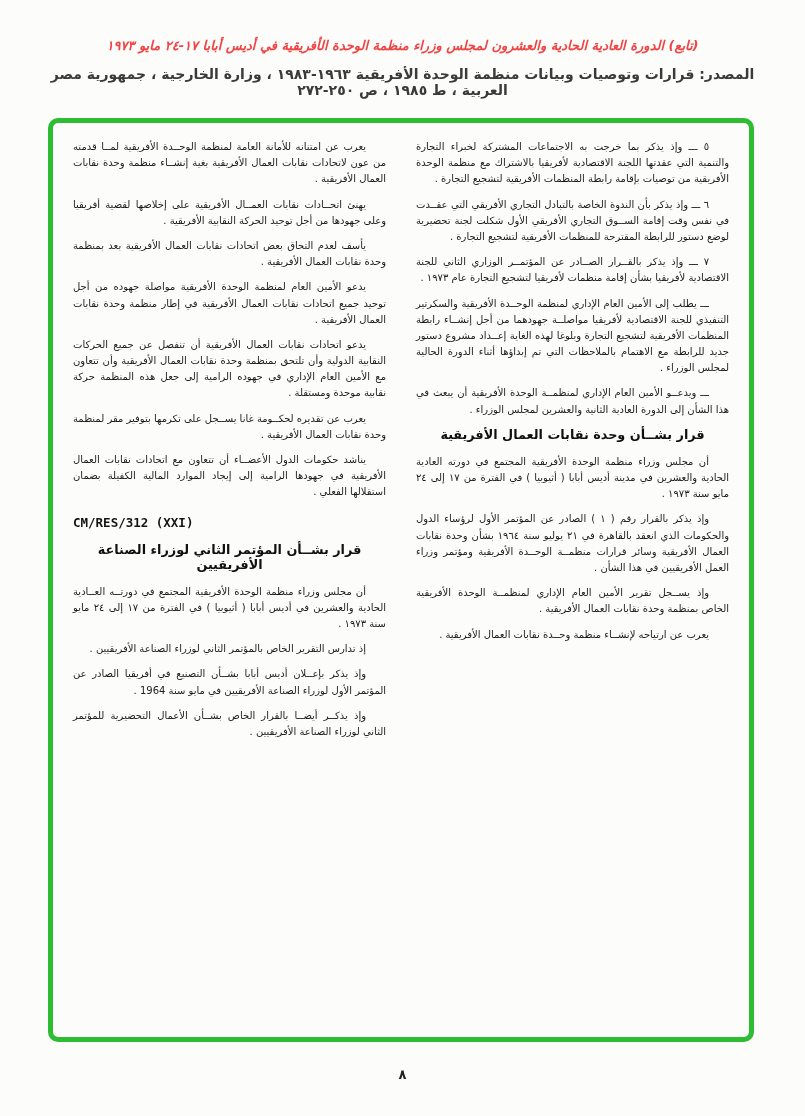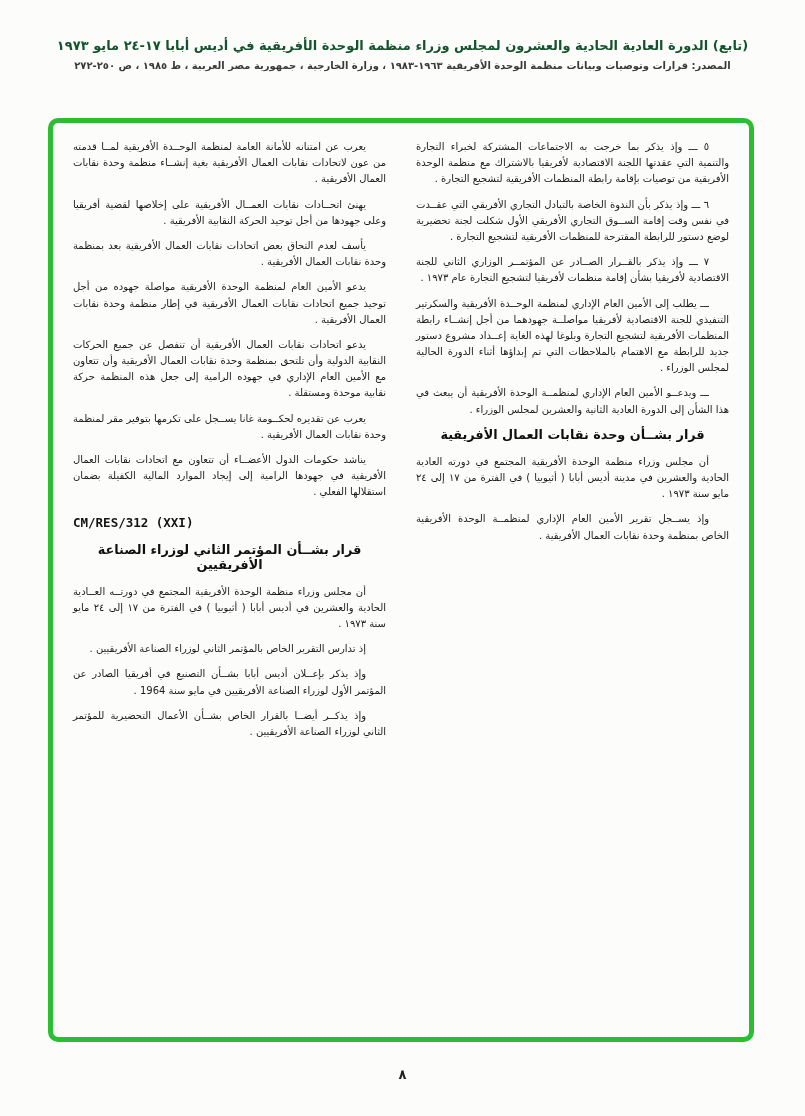--- a/index.html
+++ b/index.html
@@ -7,22 +7,22 @@
     width: 805px; height: 1116px;
     background: #fcfcfa;
     font-family: "DejaVu Sans", sans-serif;
     color: #1c1c1c;
     overflow: hidden;
   }
   .page { position: relative; width: 805px; height: 1116px; }
 
   
   .header { position: absolute; top: 38px; left: 30px; right: 30px; text-align: center; direction: rtl; }
-  .header-line1 { font-size: 13px; font-weight: bold; letter-spacing: 0.2px; color: #14532d; }
-  .header-line2 { font-size: 10px; font-weight: bold; color: #3a3a3a; margin-top: 7px; }
+  .header-line1 { font-size: 13px; font-weight: bold; letter-spacing: 0.2px; color: #ef4444; font-style: italic; }
+  .header-line2 { font-size: 14px; font-weight: bold; color: #3a3a3a; margin-top: 13px; }
 
   
   .green-box {
     position: absolute;
     left: 48px; top: 118px;
     width: 706px; height: 924px;
     border: 5px solid #2cbd33;
     border-radius: 10px;
     padding: 16px 20px 10px 20px;
     overflow: hidden;
@@ -90,21 +90,23 @@
       <div class="col">
         <p class="para">٥ ـــ وإذ يذكر بما خرجت به الاجتماعات المشتركة لخبراء التجارة والتنمية التي عقدتها اللجنة الاقتصادية لأفريقيا بالاشتراك مع منظمة الوحدة الأفريقية من توصيات بإقامة رابطة المنظمات الأفريقية لتشجيع التجارة .</p>
         <p class="para">٦ ـــ وإذ يذكر بأن الندوة الخاصة بالتبادل التجاري الأفريقي التي عقــدت في نفس وقت إقامة الســوق التجاري الأفريقي الأول شكلت لجنة تحضيرية لوضع دستور للرابطة المقترحة للمنظمات الأفريقية لتشجيع التجارة .</p>
         <p class="para">٧ ـــ وإذ يذكر بالقــرار الصــادر عن المؤتمــر الوزاري الثاني للجنة الاقتصادية لأفريقيا بشأن إقامة منظمات لأفريقيا لتشجيع التجارة عام ١٩٧٣ .</p>
         <p class="para">ـــ يطلب إلى الأمين العام الإداري لمنظمة الوحــدة الأفريقية والسكرتير التنفيذي للجنة الاقتصادية لأفريقيا مواصلــة جهودهما من أجل إنشــاء رابطة المنظمات الأفريقية لتشجيع التجارة وبلوغا لهذه الغاية إعــداد مشروع دستور جديد للرابطة مع الاهتمام بالملاحظات التي تم إبداؤها أثناء الدورة الحالية لمجلس الوزراء .</p>
         <p class="para">ـــ ويدعــو الأمين العام الإداري لمنظمــة الوحدة الأفريقية أن يبعث في هذا الشأن إلى الدورة العادية الثانية والعشرين لمجلس الوزراء .</p>
 
         <div class="res-title">قرار بشــأن وحدة نقابات العمال الأفريقية</div>
 
         <p class="para">أن مجلس وزراء منظمة الوحدة الأفريقية المجتمع في دورته العادية الحادية والعشرين في مدينة أديس أبابا ( أثيوبيا ) في الفترة من ١٧ إلى ٢٤ مايو سنة ١٩٧٣ .</p>
+        <p class="para">وإذ يذكر بالقرار رقم ( ١ ) الصادر عن المؤتمر الأول لرؤساء الدول والحكومات الذي انعقد بالقاهرة في ٢١ يوليو سنة ١٩٦٤ بشأن وحدة نقابات العمال الأفريقية وسائر قرارات منظمــة الوحــدة الأفريقية ومؤتمر وزراء العمل الأفريقيين في هذا الشأن .</p>
         <p class="para">وإذ يســجل تقرير الأمين العام الإداري لمنظمــة الوحدة الأفريقية الخاص بمنظمة وحدة نقابات العمال الأفريقية .</p>
+        <p class="para">يعرب عن ارتياحه لإنشــاء منظمة وحــدة نقابات العمال الأفريقية .</p>
       </div>
 
       <div class="col">
         <p class="para">يعرب عن امتنانه للأمانة العامة لمنظمة الوحــدة الأفريقية لمــا قدمته من عون لاتحادات نقابات العمال الأفريقية بغية إنشــاء منظمة وحدة نقابات العمال الأفريقية .</p>
         <p class="para">يهنئ اتحــادات نقابات العمــال الأفريقية على إخلاصها لقضية أفريقيا وعلى جهودها من أجل توحيد الحركة النقابية الأفريقية .</p>
         <p class="para">يأسف لعدم التحاق بعض اتحادات نقابات العمال الأفريقية بعد بمنظمة وحدة نقابات العمال الأفريقية .</p>
         <p class="para">يدعو الأمين العام لمنظمة الوحدة الأفريقية مواصلة جهوده من أجل توحيد جميع اتحادات نقابات العمال الأفريقية في إطار منظمة وحدة نقابات العمال الأفريقية .</p>
         <p class="para">يدعو اتحادات نقابات العمال الأفريقية أن تنفصل عن جميع الحركات النقابية الدولية وأن تلتحق بمنظمة وحدة نقابات العمال الأفريقية وأن تتعاون مع الأمين العام الإداري في جهوده الرامية إلى جعل هذه المنظمة حركة نقابية موحدة ومستقلة .</p>
         <p class="para">يعرب عن تقديره لحكــومة غانا يســجل على تكرمها بتوفير مقر لمنظمة وحدة نقابات العمال الأفريقية .</p>
         <p class="para">يناشد حكومات الدول الأعضــاء أن تتعاون مع اتحادات نقابات العمال الأفريقية في جهودها الرامية إلى إيجاد الموارد المالية الكفيلة بضمان استقلالها الفعلي .</p>

